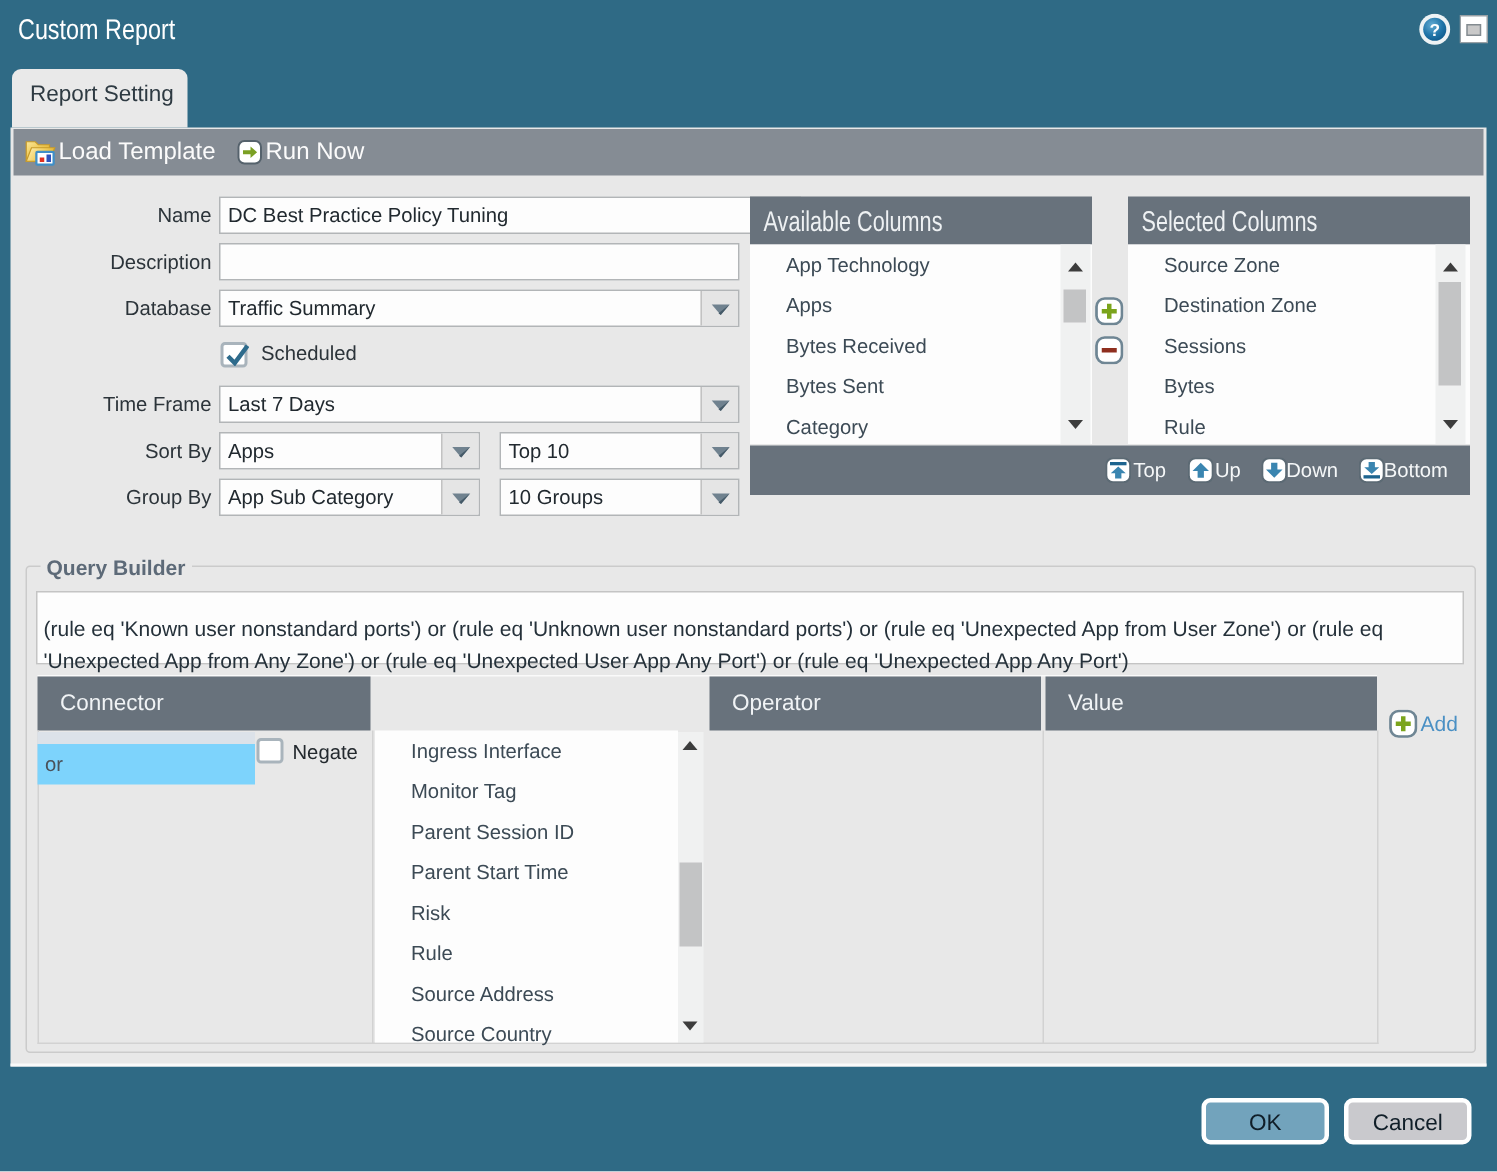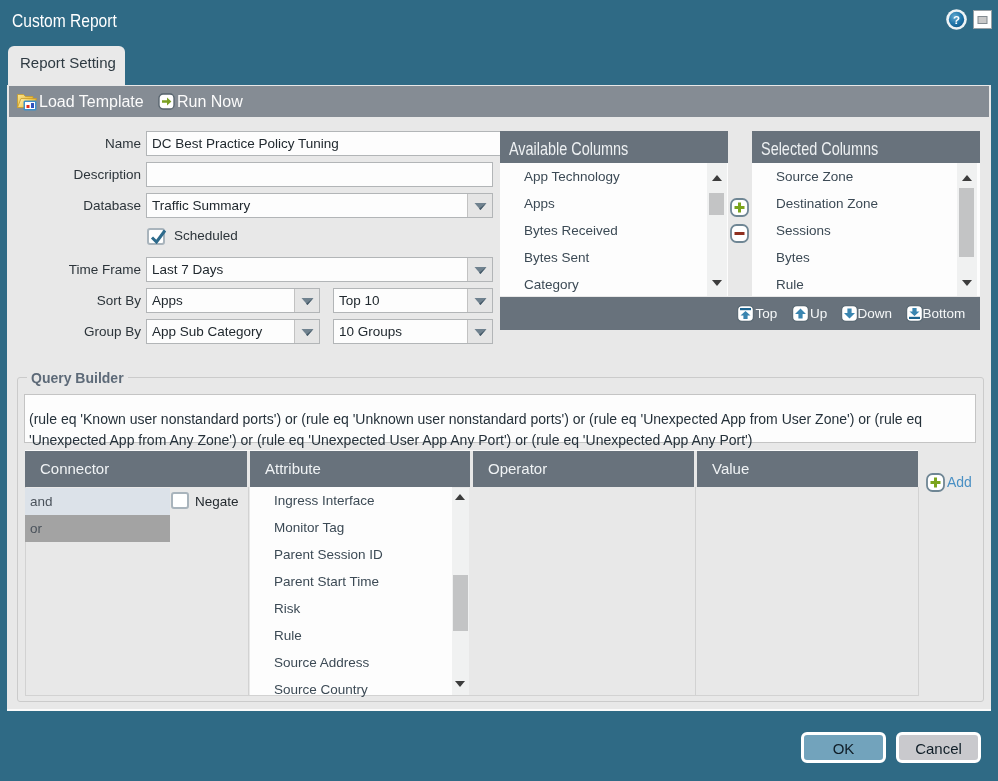--- a/index.html
+++ b/index.html
@@ -235,32 +235,31 @@
       <path d="M8.5 11 L3.5 6.5 L6.4 6.5 L6.4 3 L10.6 3 L10.6 6.5 L13.5 6.5 Z" fill="#3a85b0"></path>
     </svg>
   <div class="abs mvtext" style="left:922.5px">Bottom</div>
 
   <div class="abs fset"></div>
   <div class="abs legend">Query Builder</div>
   <div class="abs qtext">(rule eq 'Known user nonstandard ports') or (rule eq 'Unknown user nonstandard ports') or (rule eq 'Unexpected App from User Zone') or (rule eq<br>'Unexpected App from Any Zone') or (rule eq 'Unexpected User App Any Port') or (rule eq 'Unexpected App Any Port')</div>
 
   <div class="abs" style="left:25px;top:450px;width:893px;height:1px;background:#fafafa"></div>
   <div class="abs thead" style="left:25px;width:222px">Connector</div>
-  <div class="abs thead" style="left:250px;width:220px">Attribute</div>
   <div class="abs thead" style="left:473px;width:221px">Operator</div>
   <div class="abs thead" style="left:697px;width:221px">Value</div>
 
   <div class="abs vline" style="left:25px;top:487px;height:209px"></div>
   <div class="abs vline" style="left:248px;top:487px;height:209px"></div>
   <div class="abs vline" style="left:695px;top:487px;height:209px"></div>
   <div class="abs vline" style="left:918px;top:487px;height:209px"></div>
   <div class="abs hline" style="left:25px;top:695px;width:894px"></div>
 
   <div class="abs cc-item" style="top:488px;background:#dce2e9">and</div>
-  <div class="abs cc-item" style="top:515px;background:#a3a3a3">or</div>
+  <div class="abs cc-item" style="top:496px;background:#7dd3fc">or</div>
   <div class="abs cbx" style="left:171px;top:492px"></div>
   <div class="abs" style="left:195px;top:493px;font-size:13.5px;color:#23292e;line-height:17px">Negate</div>
 
   <div class="abs lbody" style="left:250px;top:487px;width:202px;height:208px">
     <div class="litem">Ingress Interface</div>
     <div class="litem">Monitor Tag</div>
     <div class="litem">Parent Session ID</div>
     <div class="litem">Parent Start Time</div>
     <div class="litem">Risk</div>
     <div class="litem">Rule</div>

